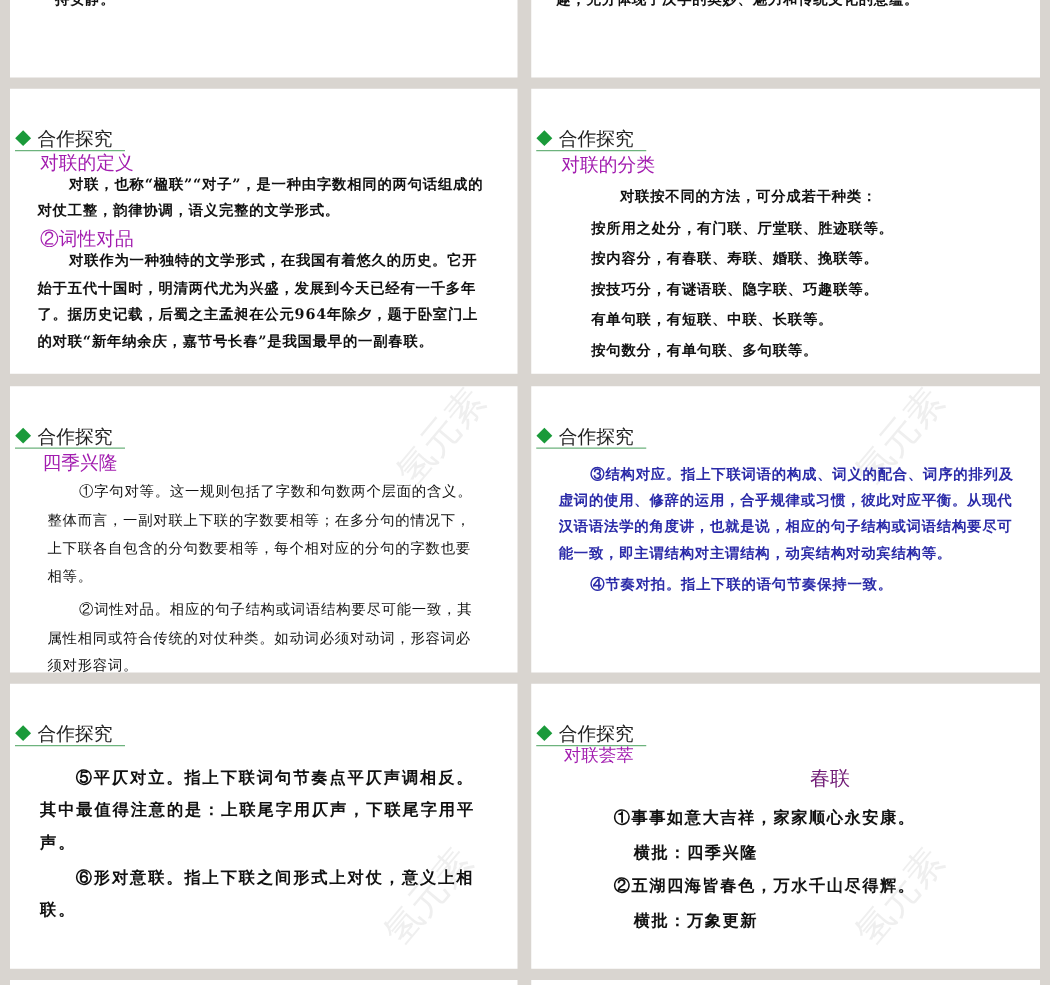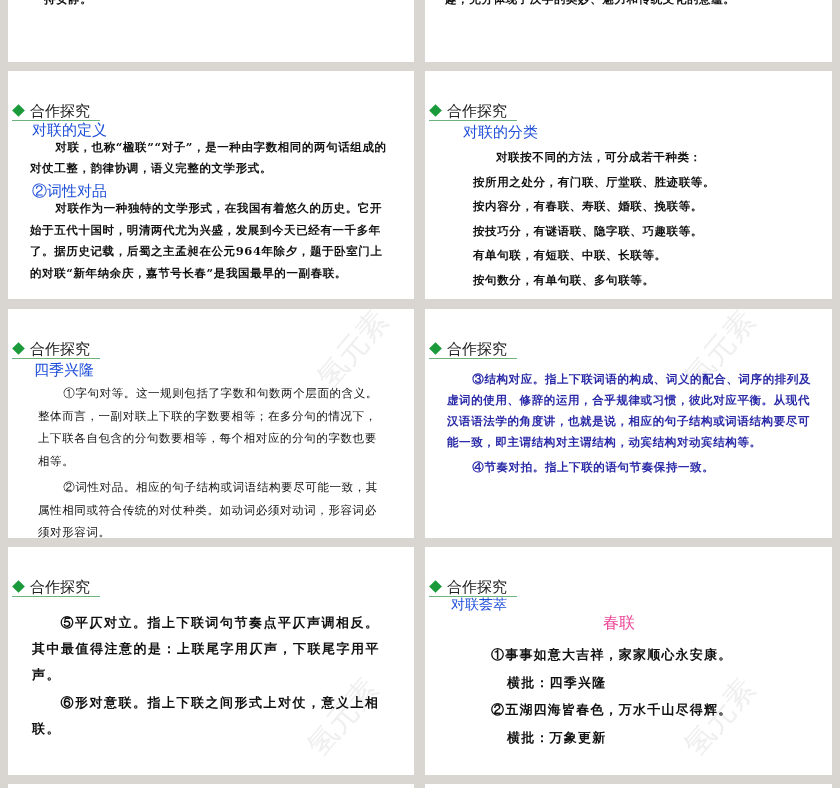--- a/index.html
+++ b/index.html
@@ -36,42 +36,42 @@
     background: #6db37d;
   }
   .hdr .htext {
     position: absolute; left: 18px; top: 1px;
     font-family: "DejaVu Sans", "Liberation Sans", sans-serif;
     font-size: 15px; color: #222; letter-spacing: 0px;
   }
   .subtitle {
     position: absolute;
     font-family: Liberation Serif, serif;
-    font-size: 15px; color: #1d4ed8;
+    font-size: 15px; color: #a21caf;
   }
   .para {
     position: absolute;
     font-size: 11.5px; line-height: 22px; color: #111;
     font-weight: bold; letter-spacing: 0.6px;
   }
   .para p { margin: 0; }
   .indent { text-indent: 2.2em; }
   .blue { color: #2a2aa8; }
   .watermark {
     position: absolute;
     font-family: "DejaVu Sans", "Liberation Sans", sans-serif;
     font-size: 30px; color: rgba(180,180,180,0.22);
     transform: rotate(-50deg);
     pointer-events: none;
     white-space: nowrap;
   }
   .center-title {
     position: absolute;
     font-family: "DejaVu Sans", "Liberation Sans", sans-serif;
-    font-size: 16px; color: #ec4899;
+    font-size: 16px; color: #701a75; margin-left: 45px;
   }
 </style>
 </head>
 <body>
 
 <div class="slide col-l row0">
   <div class="para" style="left:36px; top:-2px; width:360px;">
     <p>持安静。</p>
   </div>
 </div>
@@ -92,21 +92,21 @@
   <div class="subtitle" style="left:24px; top:111px;">②词性对品</div>
   <div class="para indent" style="left:22px; top:127px; width:362px; line-height:21.5px;">对联作为一种独特的文学形式，在我国有着悠久的历史。它开始于五代十国时，明清两代尤为兴盛，发展到今天已经有一千多年了。据历史记载，后蜀之主孟昶在公元964年除夕，题于卧室门上的对联“新年纳余庆，嘉节号长春”是我国最早的一副春联。</div>
 </div>
 
 <div class="slide col-r row1">
   <div class="hdr">
     <span class="diamond"></span>
     <span class="uline"></span>
     <span class="htext">合作探究</span>
   </div>
-  <div class="subtitle" style="left:38px; top:52px;">对联的分类</div>
+  <div class="subtitle" style="left:24px; top:52px;">对联的分类</div>
   <div class="para" style="left:48px; top:74px; width:340px; line-height:24.5px;">
     <p style="text-indent:2em;">对联按不同的方法，可分成若干种类：</p>
     <p>按所用之处分，有门联、厅堂联、胜迹联等。</p>
     <p>按内容分，有春联、寿联、婚联、挽联等。</p>
     <p>按技巧分，有谜语联、隐字联、巧趣联等。</p>
     <p>有单句联，有短联、中联、长联等。</p>
     <p>按句数分，有单句联、多句联等。</p>
   </div>
 </div>
 

